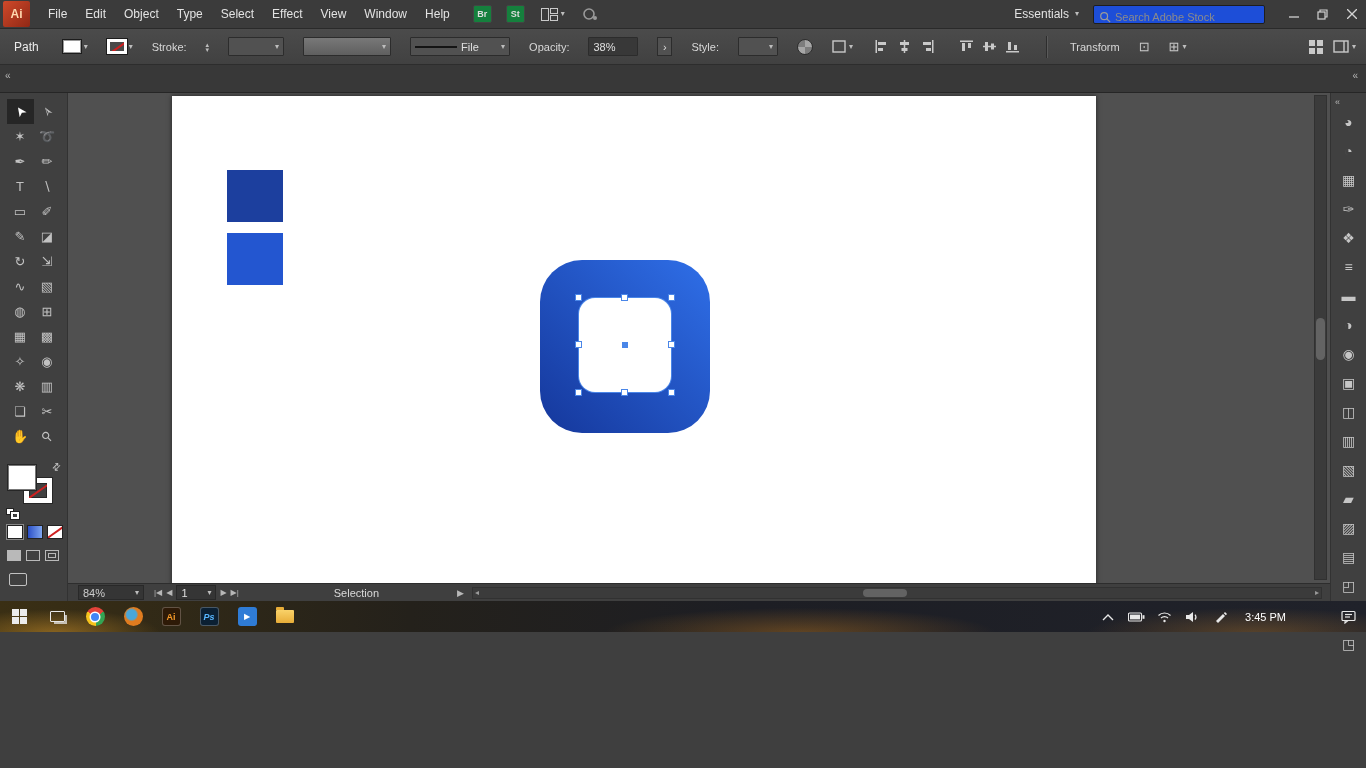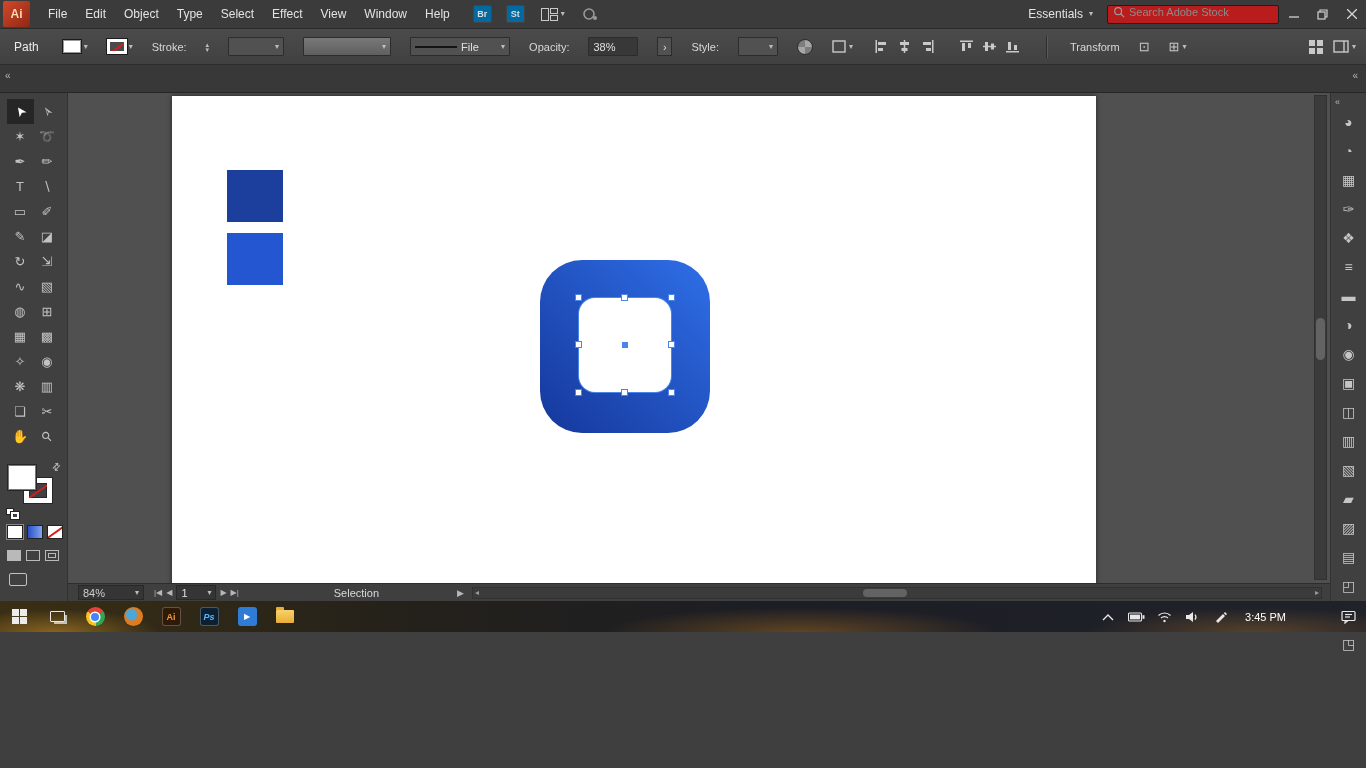--- a/index.html
+++ b/index.html
@@ -8,29 +8,29 @@
   #app{position:relative;width:1366px;height:632px;font-size:12px;color:#d6d6d6;}
 
   
   .menubar{position:absolute;top:0;left:0;right:0;height:29px;background:#3b3b3b;
     border-bottom:1px solid #2a2a2a;display:flex;align-items:center;z-index:30;}
   .ai-logo{width:27px;height:26px;margin:0 9px 0 3px;border-radius:2px;
     background:linear-gradient(135deg,#d0492a,#8f2815);display:flex;align-items:center;justify-content:center;
     color:#ffd9b0;font-weight:bold;font-size:12px;}
   .menus{display:flex;align-items:center;height:100%;}
   .menu-item{padding:0 9px;height:100%;display:flex;align-items:center;color:#e3e3e3;font-size:12px;cursor:default;}
-  .mb-badge{width:19px;height:18px;margin-left:14px;background:#0369a1;border:1px solid #444;border-radius:2px;
+  .mb-badge{width:19px;height:18px;margin-left:14px;background:#15803d;border:1px solid #444;border-radius:2px;
     font-size:9px;color:#ddd;display:flex;align-items:center;justify-content:center;font-weight:bold;}
   .arrange-docs{margin-left:16px;display:flex;align-items:center;gap:3px;}
   .gpu{margin-left:16px;display:flex;align-items:center;}
   .dd{font-size:8px;color:#bdbdbd;line-height:1;}
   .spacer{flex:1;}
   .workspace-combo{display:flex;align-items:center;gap:6px;margin-right:14px;color:#e3e3e3;}
-  .searchbox{width:172px;height:19px;background:#b91c1c;border:1px solid #1e1e1e;border-radius:2px;
-    display:flex;align-items:flex-start;padding:0 5px;gap:4px;}
+  .searchbox{width:172px;height:19px;background:#1d4ed8;border:1px solid #1e1e1e;border-radius:2px;
+    display:flex;align-items:flex-end;padding:0 5px;gap:4px;margin-right:14px;}
   .searchbox input{flex:1;background:transparent;border:none;outline:none;color:#cfcfcf;font-size:11px;
     font-family:"Liberation Sans",sans-serif;}
   .searchbox input::placeholder{color:#8b8b8b;}
   .win-btns{display:flex;height:100%;}
   .win-btn{width:29px;height:100%;display:flex;align-items:center;justify-content:center;}
 
   
   .controlbar{position:absolute;top:29px;left:0;right:0;height:36px;
     background:linear-gradient(#4b4b4b,#414141);border-bottom:1px solid #2d2d2d;
     display:flex;align-items:center;padding-left:14px;gap:19px;z-index:29;}

